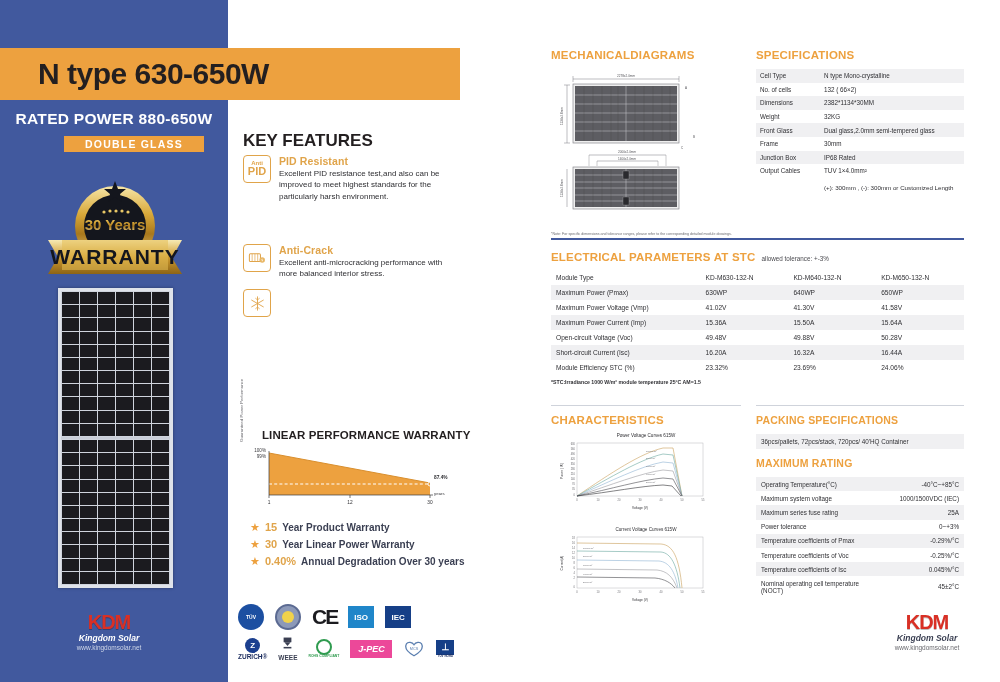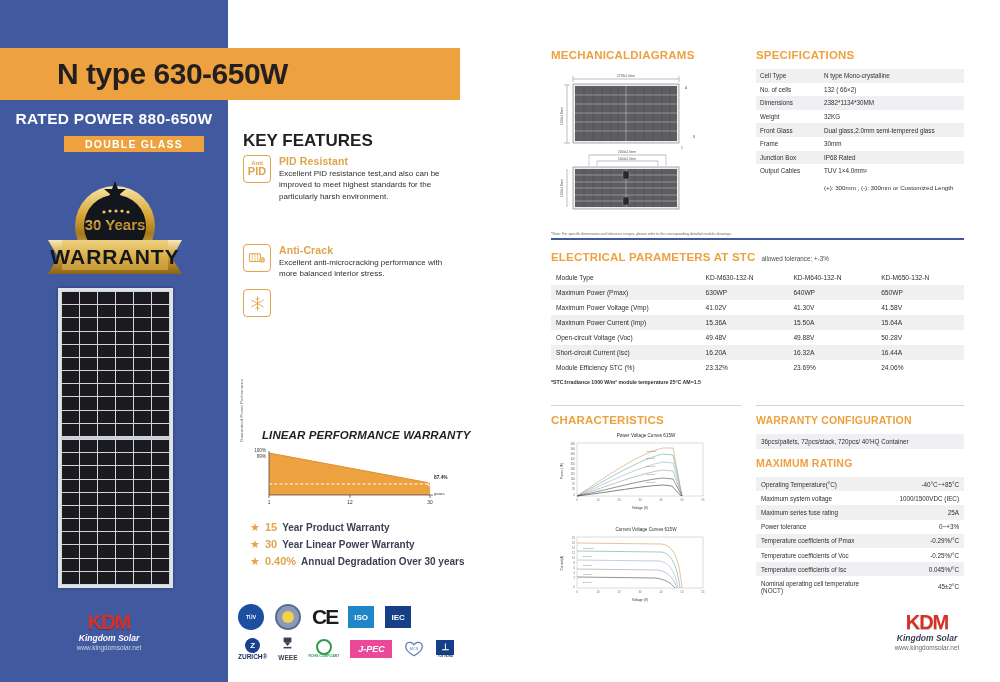--- a/index.html
+++ b/index.html
@@ -20,21 +20,21 @@
   .left-white-strip {
     position: absolute; left: 228px; top: 0; width: 6px; height: 682px;
     background: #ffffff;
   }
   .title-band {
     position: absolute; left: 0; top: 48px; width: 460px; height: 52px;
     background: #eda13f;
     display: flex; align-items: center;
   }
   .title-band span {
-    margin-left: 57px;
+    margin-left: 38px;
     font-size: 30px; font-weight: bold; color: #231f20;
     letter-spacing: -0.5px;
   }
   .rated-power {
     position: absolute; left: 0; top: 110px; width: 228px;
     text-align: center;
     color: #ffffff; font-size: 15.5px; font-weight: bold;
     letter-spacing: 0.3px;
   }
   .double-glass {
@@ -93,21 +93,21 @@
   .feat-body { flex: 1; }
   .feat-head {
     font-size: 10.5px; font-weight: bold; color: #e0a44a; margin-bottom: 1px;
     letter-spacing: .1px;
   }
   .feat-text { font-size: 8px; color: #2f2f33; line-height: 1.42; }
 
   
   .lpw-title {
     position: absolute; left: 262px; top: 429px;
-    font-size: 11.5px; font-weight: bold; color: #231f20; letter-spacing: .1px; font-style: italic;
+    font-size: 11.5px; font-weight: bold; color: #231f20; letter-spacing: .1px;
   }
   .lpw-chart { position: absolute; left: 243px; top: 443px; width: 220px; height: 68px; }
   .lpw-ylabel {
     position: absolute; left: 239px; top: 442px;
     font-size: 4.4px; color: #6b6b70;
     transform: rotate(-90deg); transform-origin: left top;
     white-space: nowrap; width: 62px;
   }
   .warranty-list { position: absolute; left: 250px; top: 521px; width: 230px; }
   .wl-row { display: flex; align-items: baseline; gap: 5px; margin-bottom: 5px; }
@@ -792,21 +792,21 @@
             <text x="32" y="33">600W/m²</text>
             <text x="32" y="42">400W/m²</text>
             <text x="32" y="50">200W/m²</text>
           </g>
         </svg>
       </div>
     </div>
   </div>
 
   <div class="packing">
-    <div class="sec-title sm">WARRANTY CONFIGURATION</div>
+    <div class="sec-title sm">PACKING SPECIFICATIONS</div>
     <div class="packing-val">36pcs/pallets, 72pcs/stack, 720pcs/ 40'HQ Container</div>
   </div>
 
   <div class="maxrate">
     <div class="sec-title sm">MAXIMUM RATING</div>
     <table class="mr-table">
       <tbody>
           <tr>
         <td>Operating Temperature(°C)</td>
         <td class="v">-40°C~+85°C</td>

